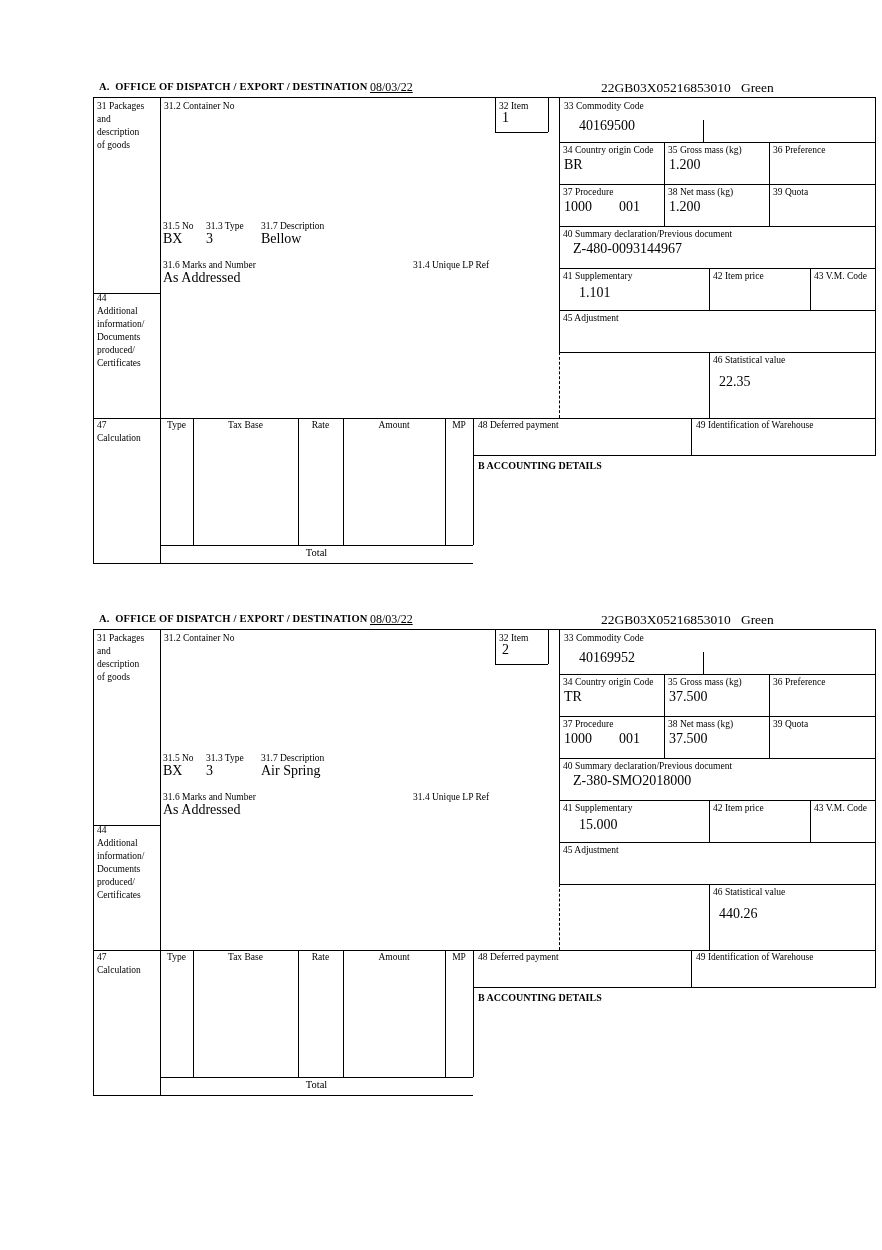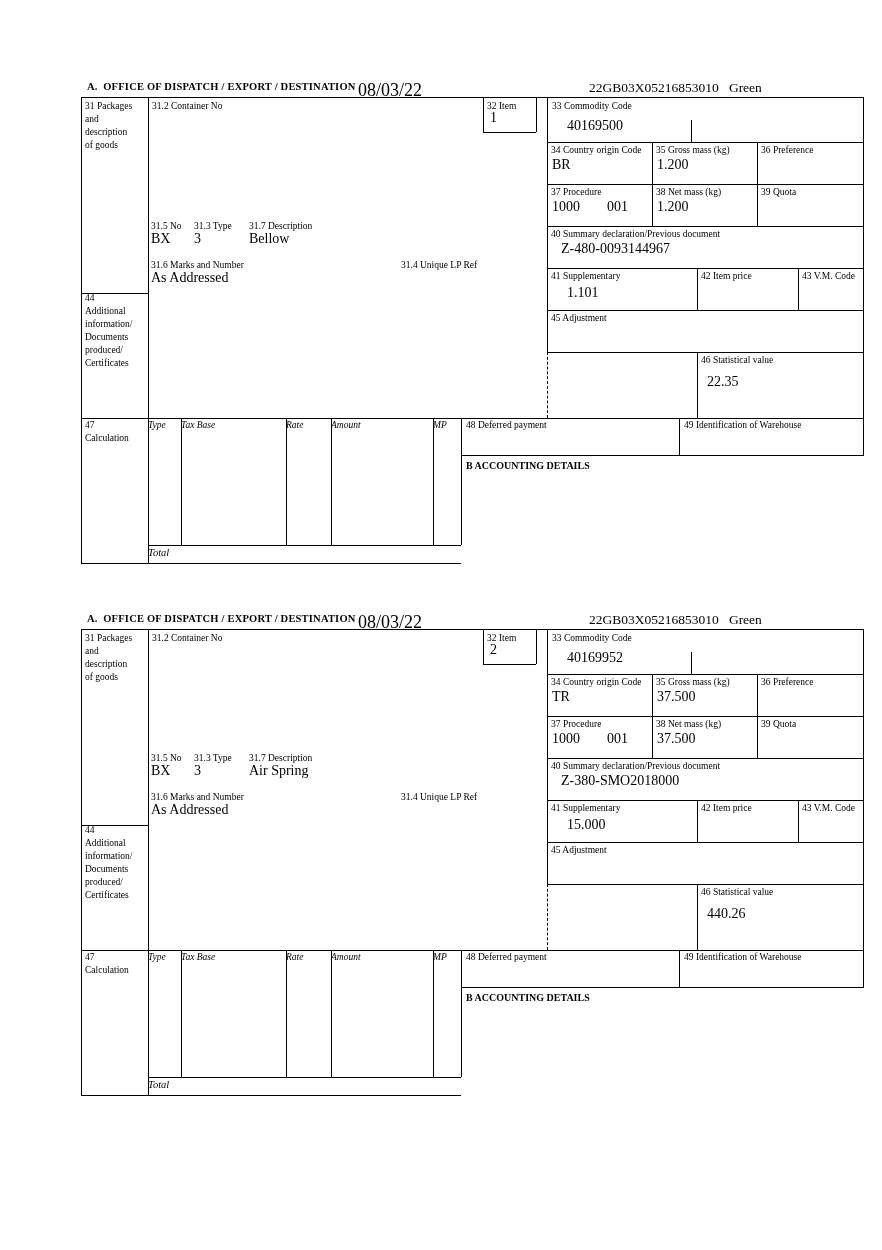--- a/index.html
+++ b/index.html
@@ -1,35 +1,35 @@
 <!DOCTYPE html>
 <html><head>
 <meta charset="utf-8">
 <style>
   * { margin:0; padding:0; box-sizing:border-box; }
   html, body { width:882px; height:1250px; background:#ffffff; }
   body { position:relative; font-family:"Liberation Serif", serif; color:#000; overflow:hidden; }
 
-  .section { position:absolute; left:1px; width:782px; height:500px; }
+  .section { position:absolute; left:13px; width:782px; height:500px; }
   #sections-root > .section:nth-child(1) { top:80px; }
   #sections-root > .section:nth-child(2) { top:612px; }
   .section > * { position:absolute; }
 
   .hl { height:1px; background:#000; }
   .vl { width:1px; background:#000; }
   .vl.dashed { background:none; border-left:1px dashed #000; width:0; }
 
   .lbl { font-size:9.5px; line-height:11px; white-space:nowrap; }
   .multiline { white-space:pre-line; line-height:13px; }
   .val { font-size:14px; line-height:15px; white-space:nowrap; }
-  .colhead { text-align:left;font-style:italic; }
+  .colhead { text-align:center; }
   .bold { font-weight:bold; }
 
   .hdr-title { left:86px; top:1px; font-size:10.5px; font-weight:bold; white-space:pre; letter-spacing:0.2px; }
-  .hdr-date  { left:357px; top:0; font-size:18px; white-space:pre;text-decoration:underline; }
+  .hdr-date  { left:357px; top:0; font-size:12px; white-space:pre;text-decoration:underline; }
   .hdr-ref   { left:588px; top:0; font-size:13.5px; white-space:pre; }
 </style>
 </head>
 <body>
 
 <div id="sections-root">
   <div class="section">
 
     <div class="hdr-title">A.  OFFICE OF DISPATCH / EXPORT / DESTINATION</div>
     <div class="hdr-date">08/03/22</div>

